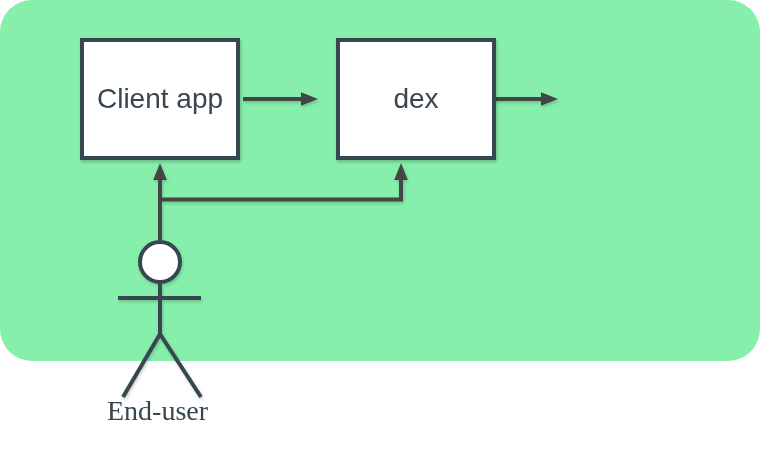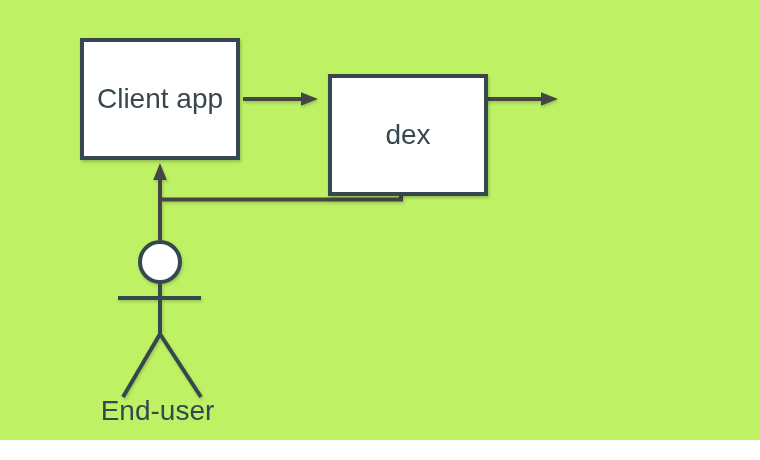--- a/index.html
+++ b/index.html
@@ -4,22 +4,23 @@
 <style>
   html, body { margin: 0; padding: 0; }
   body {
     width: 760px; height: 460px;
     background: #ffffff;
     font-family: "Liberation Sans", sans-serif;
     overflow: hidden;
   }
   .canvas {
     position: relative;
-    width: 760px; height: 440px;
-    background: #bef264;
+    width: 760px; height: 361px;
+    background: #86efac;
+    border-radius: 32px;
   }
   .node {
     position: absolute;
     top: 38px;
     width: 160px; height: 122px;
     box-sizing: border-box;
     background: #ffffff;
     border: 4px solid #37474F;
     box-shadow: 1px 2px 3px rgba(0,0,0,0.22);
     display: flex;
@@ -27,39 +28,40 @@
     justify-content: center;
   }
   .node-label {
     padding: 0 4px;
     text-align: center;
     font-size: 28px;
     line-height: 1.12;
     color: #37474F;
   }
   .node-client   { left: 80px;  }
-  .node-dex      { left: 328px; margin-top: 36px; }
+  .node-dex      { left: 336px; }
   .node-upstream { left: 560px; }
   svg.connector-layer {
     position: absolute;
     left: 0; top: 0;
     width: 760px; height: 460px;
     filter: drop-shadow(1px 2px 1.5px rgba(0,0,0,0.18));
   }
   .edge        { stroke: #454545; stroke-width: 4; fill: none; }
   .edge-head   { fill: #454545; stroke: none; }
   .actor-line  { stroke: #37474F; stroke-width: 4; fill: none; }
   .actor-head  { stroke: #37474F; stroke-width: 4; fill: #ffffff; }
   .actor-label {
     position: absolute;
     left: 75px; top: 395px;
     width: 165px;
     text-align: center;
     font-size: 28px;
     color: #37474F;
+    font-family: Liberation Serif, serif;
   }
 </style>
 </head>
 <body>
 
 <div class="canvas">
 
   <svg class="connector-layer" viewBox="0 0 760 460">
 
     <g>

